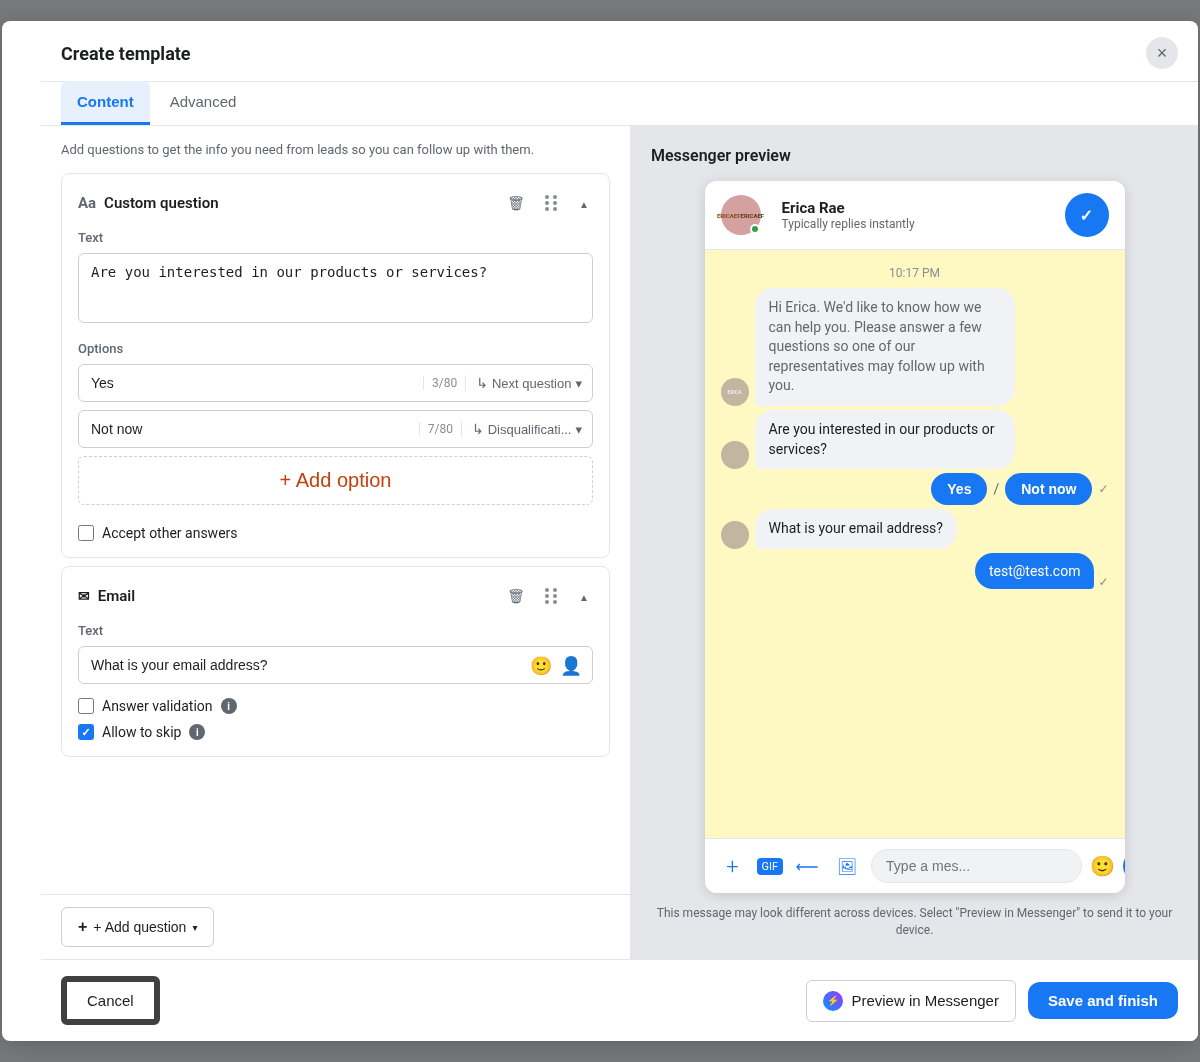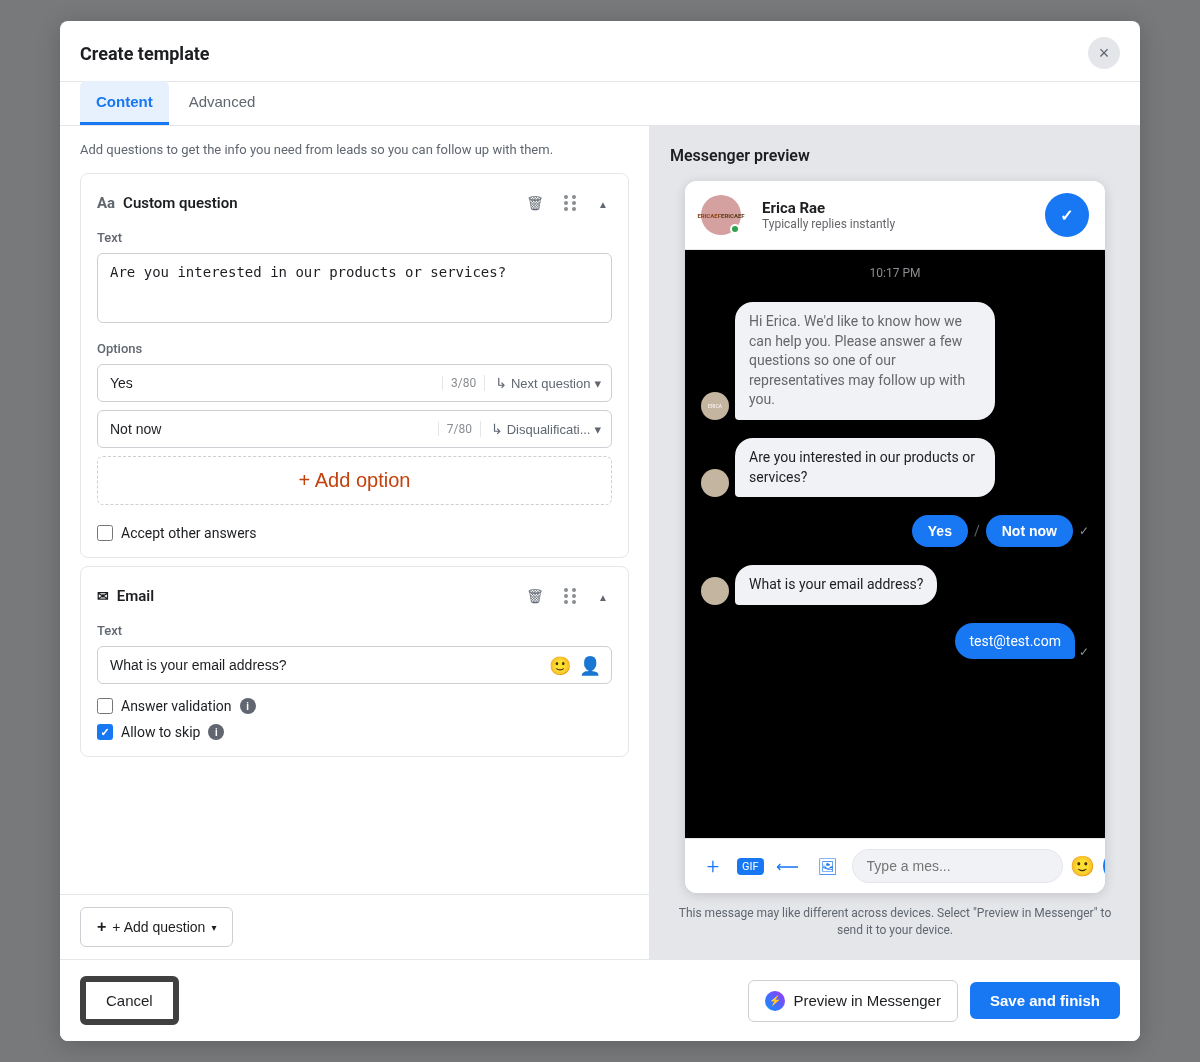--- a/index.html
+++ b/index.html
@@ -1,19 +1,19 @@
 <!DOCTYPE html>
 <html><head>
   <meta charset="utf-8">
   <style>
     * { box-sizing: border-box; margin: 0; padding: 0; }
     body { font-family: -apple-system, BlinkMacSystemFont, 'Segoe UI', Roboto, sans-serif; background: #f0f2f5; display: flex; justify-content: center; align-items: center; min-height: 100vh; }
 
     .modal-overlay { background: rgba(0,0,0,0.5); width: 1200px; height: 1062px; display: flex; justify-content: center; align-items: center; }
-    .modal { background: #fff; border-radius: 8px; width: 1080px; height: 1020px; display: flex; flex-direction: column; box-shadow: 0 4px 24px rgba(0,0,0,0.2); overflow: hidden; }
+    .modal { background: #fff; border-radius: 8px; width: 1196px; height: 1020px; display: flex; flex-direction: column; box-shadow: 0 4px 24px rgba(0,0,0,0.2); overflow: hidden; padding-left: 39px; }
 
     
     .modal-header { display: flex; align-items: center; justify-content: space-between; padding: 16px 20px 0 20px; border-bottom: 1px solid #e4e6ea; }
     .modal-title { font-size: 18px; font-weight: 700; color: #1c1e21; padding-bottom: 12px; }
     .close-btn { width: 32px; height: 32px; border-radius: 50%; border: none; background: #e4e6ea; cursor: pointer; font-size: 18px; display: flex; align-items: center; justify-content: center; color: #606770; margin-bottom: 12px; }
 
     
     .tabs { display: flex; padding: 0 20px; gap: 4px; border-bottom: 1px solid #e4e6ea; margin-top: -1px; }
     .tab { padding: 12px 16px; font-size: 15px; cursor: pointer; border-bottom: 3px solid transparent; color: #606770; background: none; border-top: none; border-left: none; border-right: none; font-weight: 500; }
     .tab.active { color: #1877f2; border-bottom-color: #1877f2; background: #e7f0fd; border-radius: 6px 6px 0 0; font-weight: 600; }
@@ -76,21 +76,21 @@
 
     .chat-header { background: #fff; padding: 12px 16px; display: flex; align-items: center; justify-content: space-between; border-bottom: 1px solid #e4e6ea; }
     .chat-avatar-img { width: 40px; height: 40px; background: #d4a0a0; border-radius: 50%; display: flex; align-items: center; justify-content: center; font-size: 8px; color: #8b4513; font-weight: bold; position: relative; }
     .chat-avatar-img::before { content: 'ERICAEF'; font-size: 6px; }
     .online-dot { width: 10px; height: 10px; background: #31a24c; border-radius: 50%; position: absolute; bottom: 1px; right: 1px; border: 2px solid white; }
     .avatar-wrapper { position: relative; flex-shrink: 0; }
     .chat-name { font-size: 15px; font-weight: 700; color: #1c1e21; }
     .chat-status { font-size: 12px; color: #65676b; }
     .verified-btn { width: 44px; height: 44px; background: #1877f2; border-radius: 50%; display: flex; align-items: center; justify-content: center; }
 
-    .chat-body { flex: 1; overflow-y: auto; padding: 12px 16px; background: #000000; display: flex; flex-direction: column; gap: 18px; }
+    .chat-body { flex: 1; overflow-y: auto; padding: 12px 16px; background: #fef9c3; display: flex; flex-direction: column; gap: 4px; }
     .chat-body::-webkit-scrollbar { display: none; }
 
     .msg-time { text-align: center; font-size: 12px; color: #8a8d91; margin: 4px 0; }
 
     .msg-left { display: flex; align-items: flex-end; gap: 6px; }
     .msg-left-avatar { width: 28px; height: 28px; border-radius: 50%; background: #c4b5a0; flex-shrink: 0; display: flex; align-items: center; justify-content: center; font-size: 6px; color: white; }
     .msg-bubble-left { background: #f0f2f5; border-radius: 18px 18px 18px 4px; padding: 10px 14px; font-size: 14px; color: #65676b; max-width: 260px; line-height: 1.4; }
     .msg-bubble-right { background: #1877f2; border-radius: 18px 18px 4px 18px; padding: 10px 14px; font-size: 14px; color: white; margin-left: auto; }
 
     .msg-right { display: flex; justify-content: flex-end; align-items: flex-end; gap: 4px; }
@@ -107,21 +107,21 @@
 
     
     .preview-notice { font-size: 12px; color: #606770; text-align: center; margin-top: 12px; line-height: 1.4; }
 
     
     .modal-footer { display: flex; align-items: center; justify-content: space-between; padding: 16px 20px; border-top: 1px solid #e4e6ea; background: #fff; }
     .cancel-btn { background: none; border: 6px solid #404040; border-radius: 6px; padding: 10px 20px; font-size: 15px; cursor: pointer; color: #1c1e21; font-weight: 500; }
     .footer-right { display: flex; align-items: center; gap: 12px; }
     .preview-messenger-btn { display: flex; align-items: center; gap: 8px; background: none; border: 1px solid #ccd0d5; border-radius: 6px; padding: 10px 16px; font-size: 15px; cursor: pointer; color: #1c1e21; font-weight: 500; }
     .messenger-icon { width: 20px; height: 20px; background: linear-gradient(45deg, #0099ff, #a033ff); border-radius: 50%; display: flex; align-items: center; justify-content: center; color: white; font-size: 10px; }
-    .save-btn { background: #1877f2; color: white; border: none; border-radius: 6px; padding: 10px 20px; font-size: 15px; cursor: pointer; font-weight: 600; }
+    .save-btn { background: #1877f2; color: white; border: none; border-radius: 12px; padding: 10px 20px; font-size: 15px; cursor: pointer; font-weight: 600; }
 
     
     .drag-handle { display: grid; grid-template-columns: 1fr 1fr; gap: 2px; width: 14px; }
     .drag-dot { width: 4px; height: 4px; background: #8a8d91; border-radius: 50%; }
 
     .chevron-up::before { content: '▲'; font-size: 10px; color: #606770; }
 
     .trash-icon::before { content: '🗑'; font-size: 14px; }
     .email-icon::before { content: '✉'; font-size: 14px; }
 
@@ -341,21 +341,21 @@
             <div class="gif-btn">GIF</div>
             <button class="chat-action-btn" style="background:none;color:#1877f2;font-size:16px;">⟵</button>
             <button class="chat-action-btn" style="background:none;color:#1877f2;font-size:16px;">🖼</button>
             <input class="chat-input" type="text" placeholder="Type a mes..." style="">
             <span style="font-size:20px;cursor:pointer;color:#1877f2;">🙂</span>
             <div class="chat-action-btn" style="background:#1877f2;color:white;font-size:16px;">👍</div>
           </div>
 
         </div>
 
-        <p class="preview-notice">This message may like different across devices. Select "Preview in Messenger" to send it to your device.</p>
+        <p class="preview-notice">This message may look different across devices. Select "Preview in Messenger" to send it to your device.</p>
 
       </div>
     </div>
 
     <div class="modal-footer">
       <button class="cancel-btn">Cancel</button>
       <div class="footer-right">
         <button class="preview-messenger-btn">
           <div class="messenger-icon">⚡</div>
           <span>Preview in Messenger</span>

